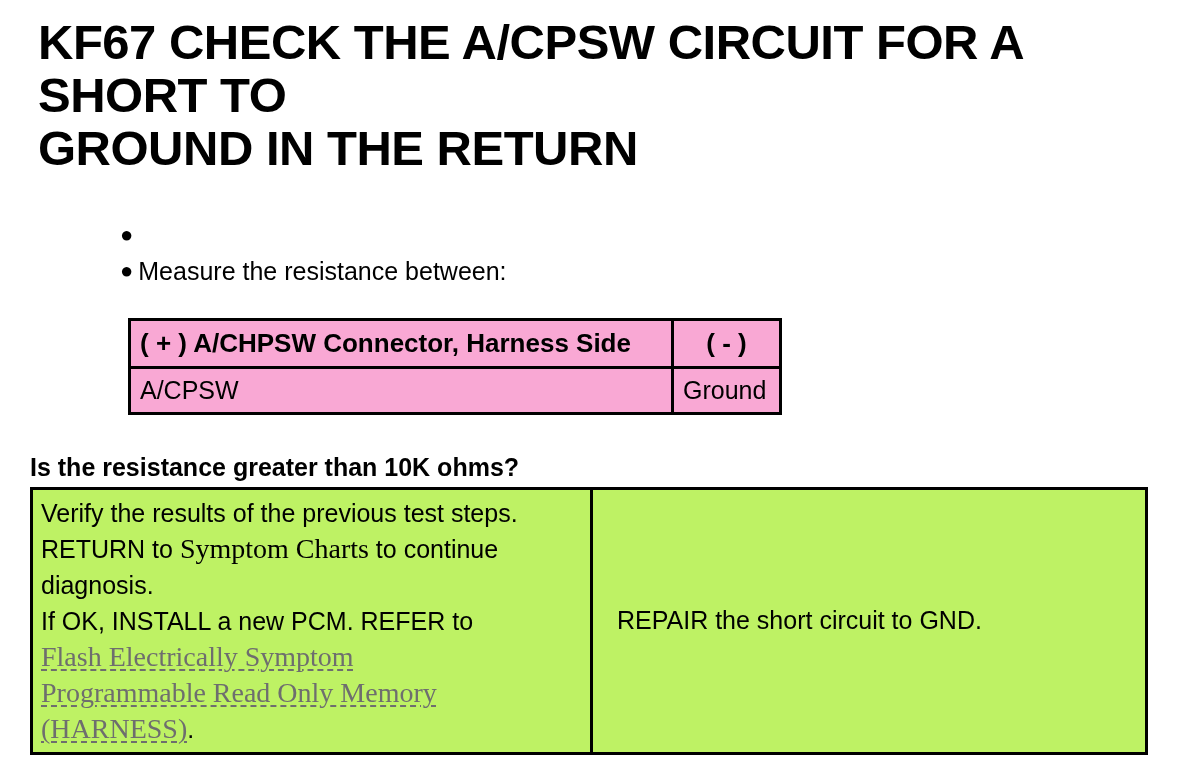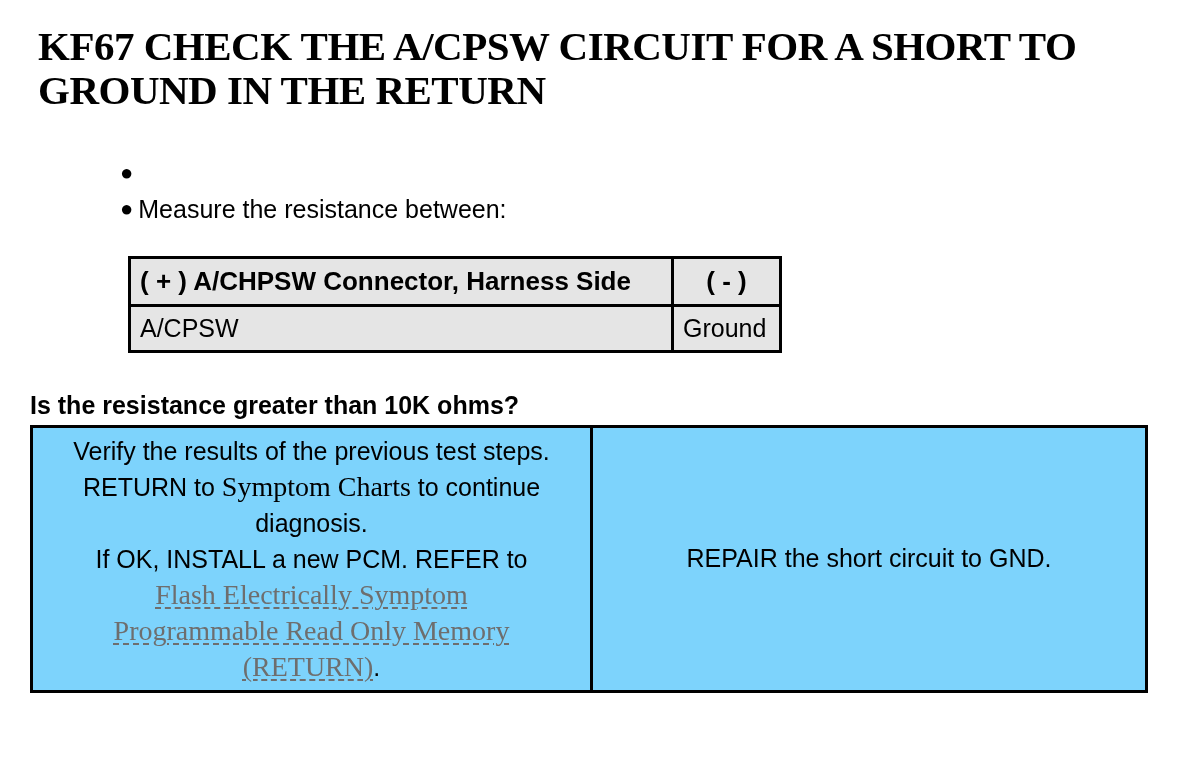--- a/index.html
+++ b/index.html
@@ -6,25 +6,25 @@
   html, body {
     width: 1200px; height: 758px;
     background: #ffffff; color: #000000;
     font-family: "Liberation Sans", sans-serif;
     overflow: hidden;
   }
   .page { width: 1200px; height: 758px; position: relative; }
 
   
   .title {
-    margin: 24px 0 0 38px;
+    margin: 16px 0 0 38px;
     width: 1080px;
-    font-family: Liberation Serif, serif;
+    font-family: Liberation Sans, sans-serif;
     font-weight: bold;
-    font-size: 41px;
+    font-size: 49px;
     line-height: 1.08;
     letter-spacing: -0.5px;
   }
 
   
   .bullets {
     margin: 44px 0 0 120px;
     list-style: none;
     font-size: 25px;
     line-height: 35px;
@@ -39,21 +39,21 @@
 
   
   table.meas {
     margin: 28px 0 0 128px;
     border-collapse: collapse;
   }
   table.meas td {
     border: 3px solid #000;
     padding: 7px 9px;
     font-size: 25px;
-    background: #e5e5e5;
+    background: #f9a8d4;
   }
   table.meas .meas-head { font-weight: bold; font-size: 26px; }
   table.meas .col-plus { width: 543px; }
   table.meas .col-minus { width: 108px; }
   table.meas .center { text-align: center; }
 
   
   .question {
     margin: 38px 0 5px 30px;
     font-weight: bold;
@@ -73,22 +73,21 @@
     font-size: 25px;
     font-weight: bold;
     height: 46px;
     text-align: center;
     vertical-align: middle;
     background: #fff;
   }
   table.results td {
     border: 3px solid #000;
     font-size: 25px;
-    background: #7dd3fc;
-    text-align: center;
+    background: #bef264;
   }
   td.yes-cell {
     width: 560px;
     height: 264px;
     vertical-align: top;
     padding: 5px 8px;
     line-height: 36px;
   }
   td.no-cell {
     vertical-align: middle;
@@ -141,21 +140,21 @@
 
   <p class="question">Is the resistance greater than 10K ohms?</p>
 
   <table class="results">
     <tbody>
     <tr>
       <td class="yes-cell">
         <span>Verify the results of the previous test steps.</span><br>
         <span>RETURN to </span><span class="serif-text">Symptom Charts</span><span> to continue diagnosis.</span><br>
         <span>If OK, INSTALL a new PCM. REFER to</span><br>
-        <span class="gray-link"><span>Flash Electrically Symptom</span><br><span>Programmable Read Only Memory</span><br><span>(RETURN)</span></span><span>.</span>
+        <span class="gray-link"><span>Flash Electrically Symptom</span><br><span>Programmable Read Only Memory</span><br><span>(HARNESS)</span></span><span>.</span>
       </td>
       <td class="no-cell">
         <span>REPAIR the short circuit to GND.</span>
       </td>
     </tr>
   </tbody>
     </table>
 
 </div>
 

